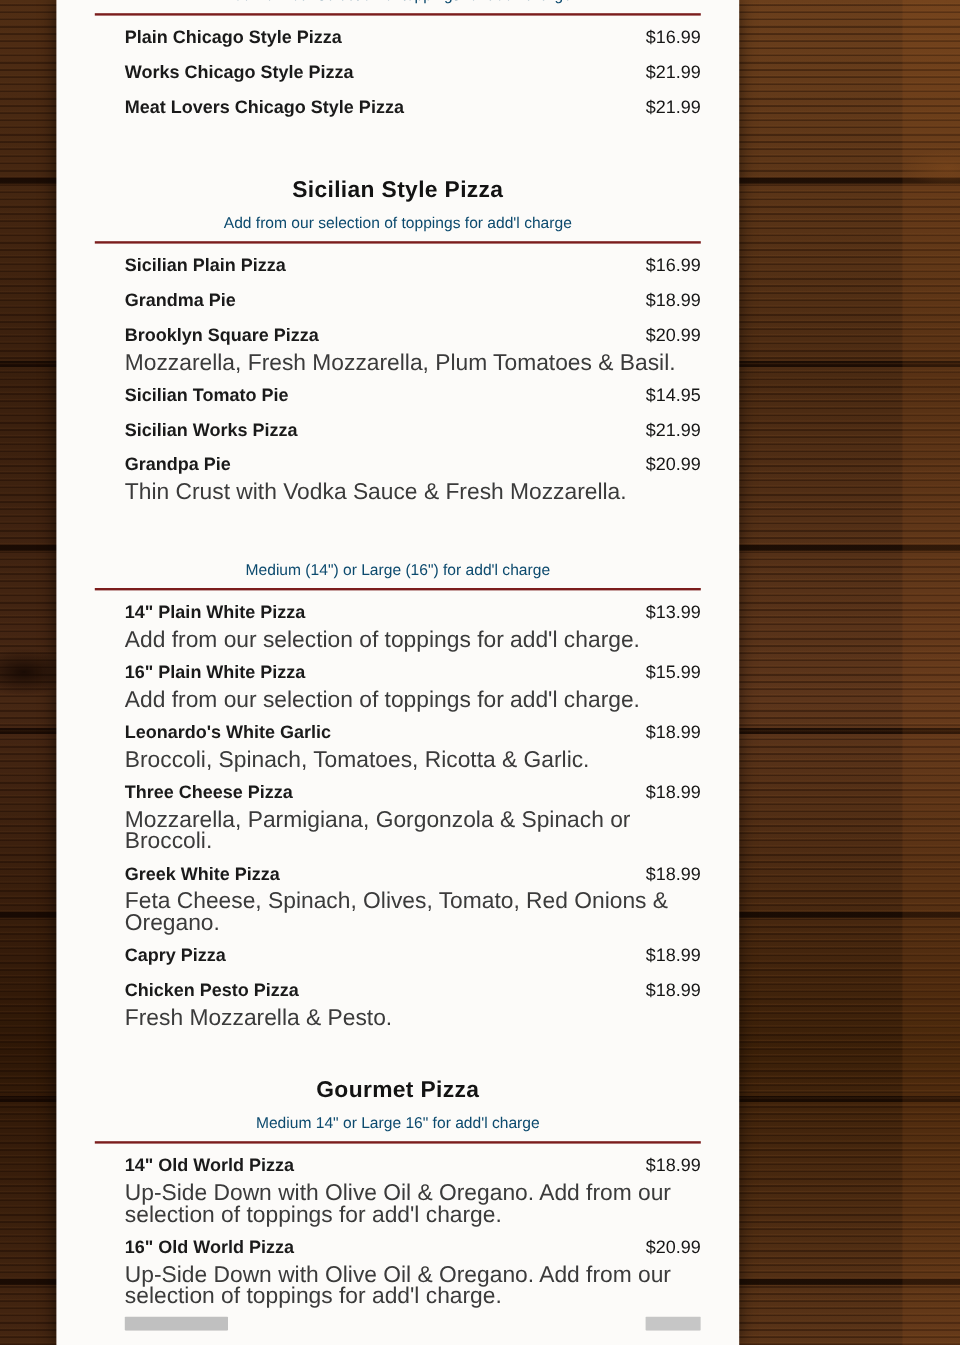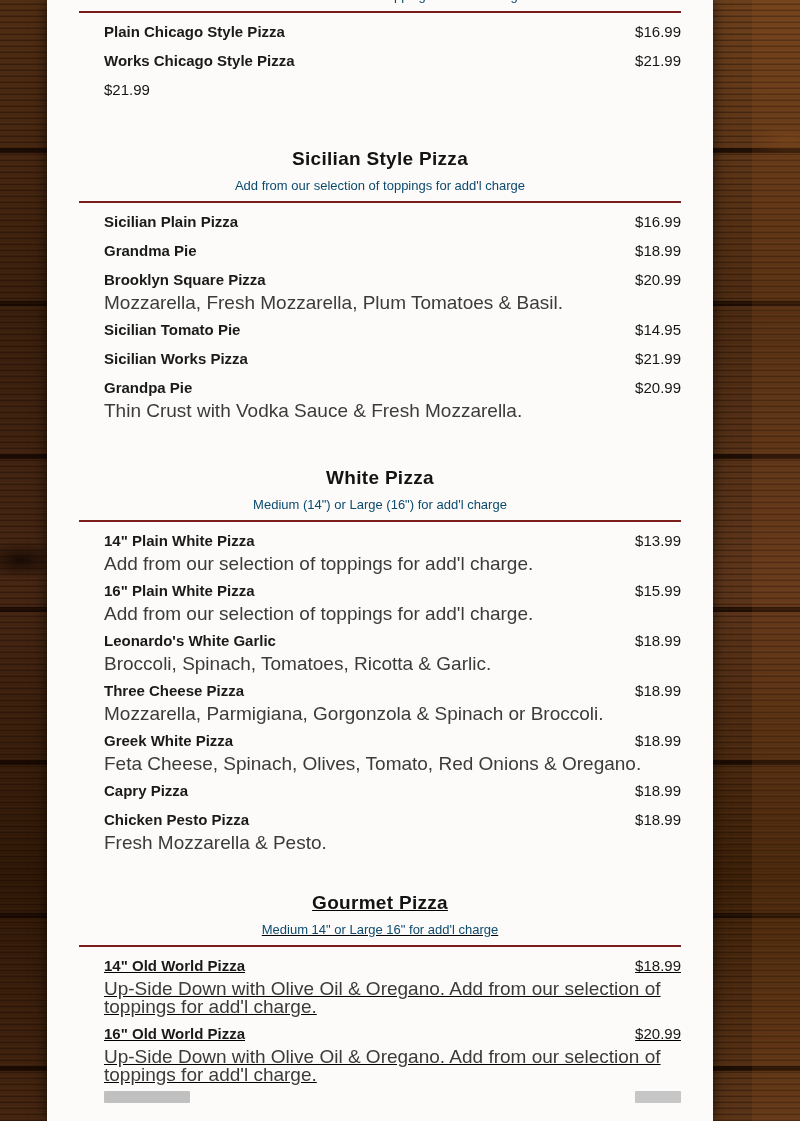--- a/index.html
+++ b/index.html
@@ -28,30 +28,30 @@
   .wood-tint-left, .wood-tint-right {
     position: absolute; top: 0; bottom: 0; pointer-events: none;
   }
   .wood-tint-left  { left: 0;  width: 47px;  background: rgba(20,8,2,0.30); }
   .wood-tint-right { right: 0; width: 48px;  background: rgba(190,110,40,0.12); }
 
   
   .menu-panel {
     position: absolute;
     left: 47px; top: 0;
-    width: 666px; min-height: 1121px;
+    width: 569px; min-height: 1121px;
     background: #fcfbf9;
     box-shadow: 0 0 14px rgba(0,0,0,0.65);
     padding: 0 32px;
   }
 
   
   .menu-section { margin-top: 47px; }
   .menu-section.clipped-top { margin-top: 0; }
-  .menu-section.gourmet-gap { margin-top: 40px; text-decoration: underline; }
+  .menu-section.gourmet-gap { margin-top: 40px; }
 
   .section-title {
     margin: 0;
     font-size: 19px; line-height: 22px;
     font-weight: bold; color: #131313;
     text-align: center;
     letter-spacing: 0.3px;
   }
   .section-subtitle {
     margin: 8px 0 0 0;
@@ -113,20 +113,21 @@
   </div>
           <div class="item-row">
     <div class="item-line">
       <span class="item-name">Works Chicago Style Pizza</span>
       <span class="item-price">$21.99</span>
     </div>
 
   </div>
           <div class="item-row">
     <div class="item-line">
+      <span class="item-name">Meat Lovers Chicago Style Pizza</span>
       <span class="item-price">$21.99</span>
     </div>
 
   </div>
         </div>
   </section>
       <section class="menu-section">
     <h2 class="section-title">Sicilian Style Pizza</h2>
     <p class="section-subtitle">Add from our selection of toppings for add'l charge</p>
     <hr class="section-divider">
@@ -169,21 +170,20 @@
           <div class="item-row">
     <div class="item-line">
       <span class="item-name">Grandpa Pie</span>
       <span class="item-price">$20.99</span>
     </div>
     <p class="item-desc">Thin Crust with Vodka Sauce &amp; Fresh Mozzarella.</p>
   </div>
         </div>
   </section>
       <section class="menu-section">
-    <h2 class="section-title">White Pizza</h2>
     <p class="section-subtitle">Medium (14") or Large (16") for add'l charge</p>
     <hr class="section-divider">
     <div class="section-items">
           <div class="item-row">
     <div class="item-line">
       <span class="item-name">14" Plain White Pizza</span>
       <span class="item-price">$13.99</span>
     </div>
     <p class="item-desc">Add from our selection of toppings for add'l charge.</p>
   </div>

